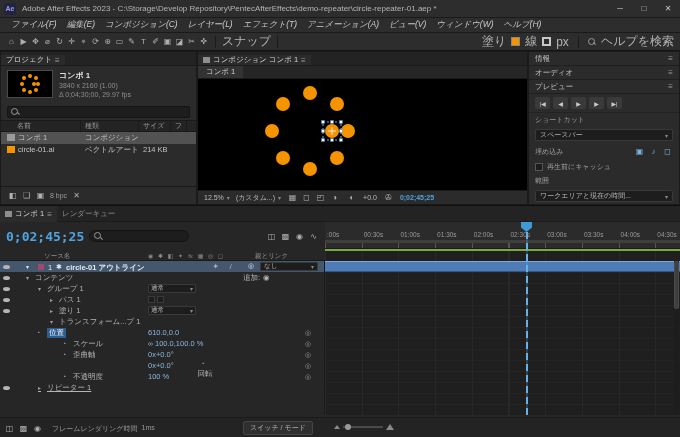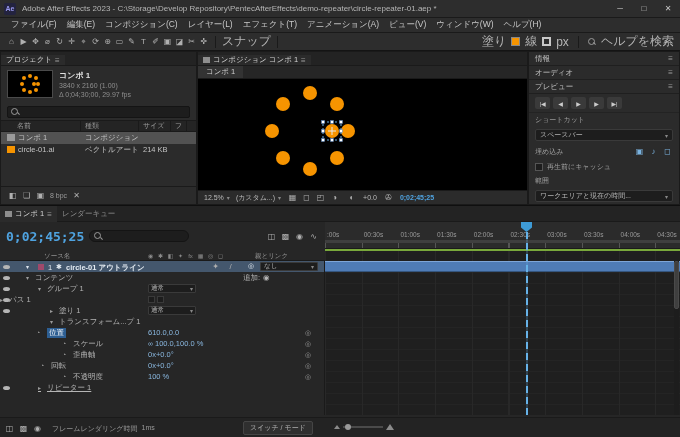--- a/index.html
+++ b/index.html
@@ -11,21 +11,21 @@
 
 
 .titlebar{position:absolute;left:0;top:0;width:680px;height:18px;background:#2d2d2d;display:flex;align-items:center;gap:6px;padding-left:4px;border-bottom:1px solid #1a1a1a;}
 .ae-logo{width:12px;height:12px;background:#23233f;color:#9a9af0;font-size:7px;font-weight:bold;display:flex;align-items:center;justify-content:center;border-radius:2px;flex:0 0 auto;}
 .win-title{font-size:8px;color:#b5b5b5;white-space:nowrap;overflow:hidden;flex:1;}
 .win-controls{display:flex;flex:0 0 auto;}
 .win-btn{width:24px;height:17px;display:flex;align-items:center;justify-content:center;font-size:8px;color:#c8c8c8;}
 
 
 .menubar{position:absolute;left:0;top:18px;width:680px;height:15px;background:#2d2d2d;display:flex;align-items:center;padding-left:6px;border-bottom:1px solid #1a1a1a;}
-.menu-item{padding:0 5px;font-size:8.5px;color:#c8c8c8;white-space:nowrap;}
+.menu-item{padding:0 5px;font-size:8.5px;color:#c8c8c8;white-space:nowrap;font-style:italic;}
 
 
 .toolbar{position:absolute;left:0;top:33px;width:680px;height:18px;background:#2d2d2d;border-bottom:1px solid #141414;display:flex;align-items:center;padding:0 6px;gap:2px;}
 .tools{display:flex;gap:1px;}
 .tb-sep{width:1px;height:12px;background:#1a1a1a;margin:0 4px;}
 .tb-right{margin-left:auto;display:flex;align-items:center;gap:5px;}
 .swatch{width:9px;height:9px;background:#f69400;border:1px solid #888;}
 .swatch.stroke{background:transparent;border:2px solid #c8c8c8;}
 .tb-label{font-size:12px;color:#b5b5b5;white-space:nowrap;}
 
@@ -507,21 +507,21 @@
               <span class="twirl">▾</span>
               <span class="plabel">グループ 1</span>
             </div>
             <div class="pdrop">
               <span>通常</span>
               <span class="dd-arrow">▾</span>
             </div>
           </div>
           <div class="trow">
             <span class="eye"></span>
-            <div class="lab" style="">
+            <div class="lab" style="padding-left: 50px;">
               <span class="twirl">▸</span>
               <span class="plabel">パス 1</span>
             </div>
             <span class="pathicons">
               <span class="pbox"></span>
               <span class="pbox"></span>
             </span>
           </div>
           <div class="trow">
             <span class="eye"></span>
@@ -565,21 +565,21 @@
             <div class="lab" style="padding-left: 62px;">
               <span class="sw">◔</span>
               <span class="plabel">歪曲軸</span>
             </div>
             <span class="pval">
               <span>0x+0.0°</span>
             </span>
             <span class="pright">◎</span>
           </div>
           <div class="trow">
-            <div class="lab" style="padding-left: 40px;">
+            <div class="lab" style="padding-left: 86px; flex-direction: column;">
               <span class="sw">◔</span>
               <span class="plabel">回転</span>
             </div>
             <span class="pval">
               <span>0x+0.0°</span>
             </span>
             <span class="pright">◎</span>
           </div>
           <div class="trow">
             <div class="lab" style="padding-left: 62px;">

